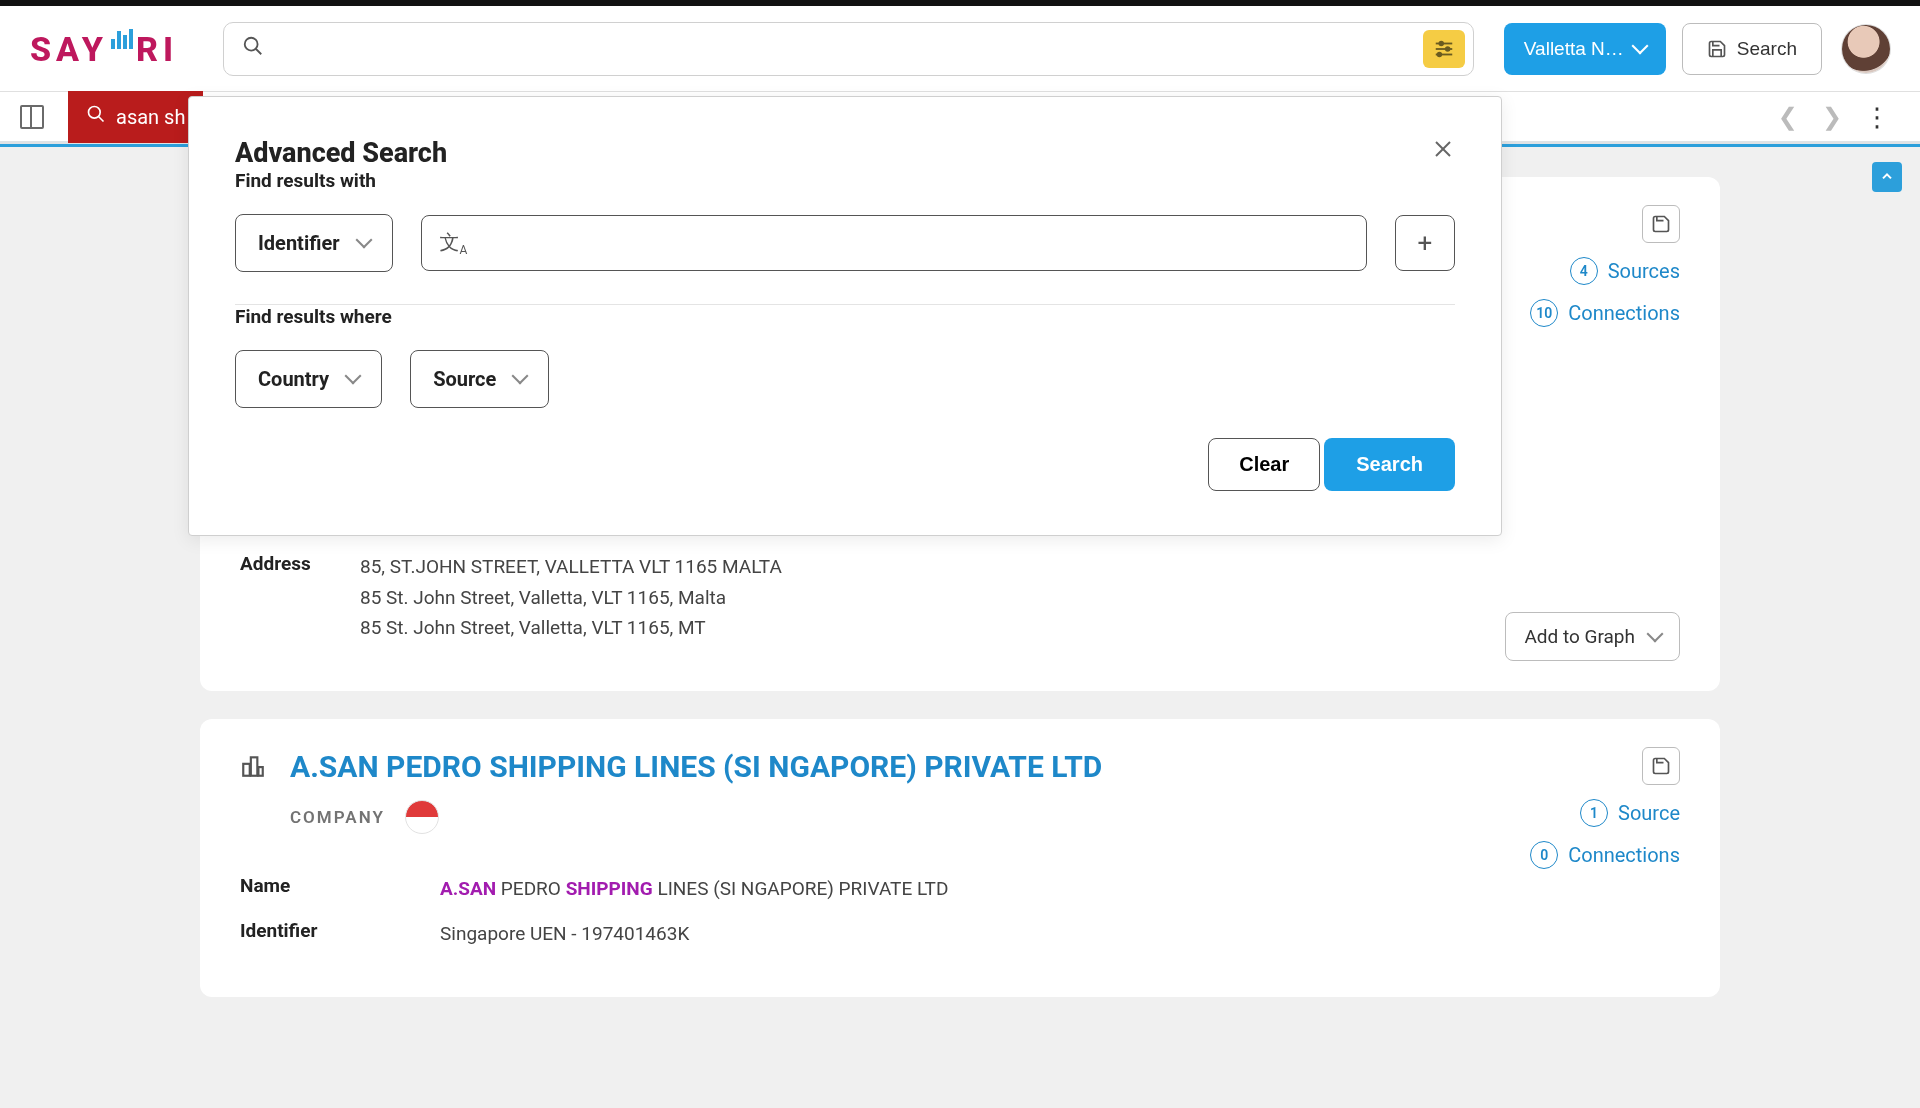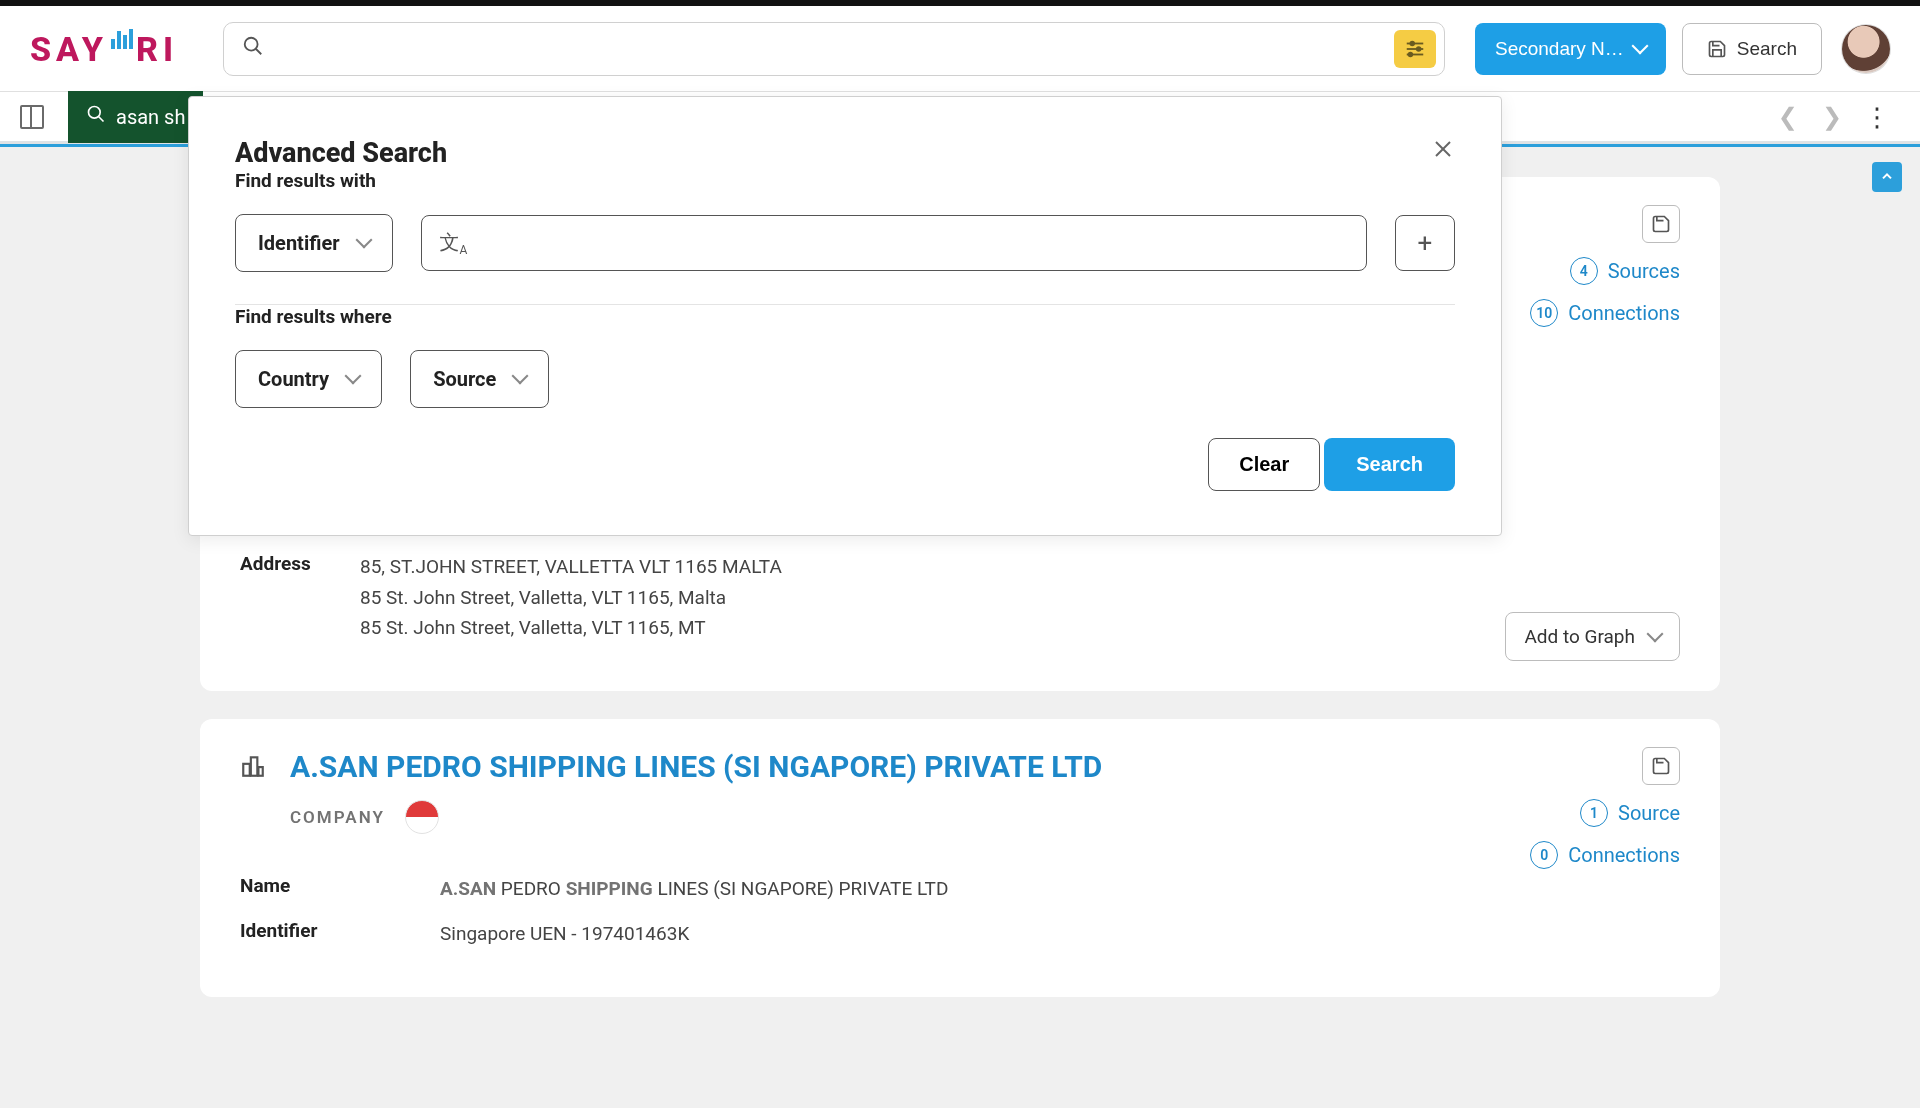--- a/index.html
+++ b/index.html
@@ -23,21 +23,21 @@
 .adv-toggle { width: 42px; height: 38px; background: #f5cc44; border-radius: 6px; display: flex; align-items: center; justify-content: center; }
 .adv-toggle svg { width: 22px; height: 22px; stroke: #6a5b20; }
 .project-btn { background: #1e9fe6; color: #fff; height: 52px; padding: 0 20px; border-radius: 8px; border: none; font-size: 19px; font-weight: 500; display: flex; align-items: center; gap: 10px; cursor: pointer; }
 .saved-btn { background: #fff; border: 1px solid #bcbcbc; color: #333; height: 52px; padding: 0 24px; border-radius: 8px; font-size: 19px; font-weight: 500; display: flex; align-items: center; gap: 10px; cursor: pointer; margin-left: 16px; }
 .avatar { width: 48px; height: 48px; border-radius: 50%; background: radial-gradient(circle at 45% 35%, #e8c9b8 0 38%, #5f4035 40% 70%, #d9c8c0 72%); margin-left: 20px; box-shadow: 0 0 0 1px #ddd; }
 
 
 .tabbar { background: #fff; height: 52px; display: flex; align-items: center; padding: 0 20px; border-bottom: 3px solid #dfe3e6; position: relative; }
 .tabbar .panel-icon { width: 24px; height: 24px; border: 2px solid #6a6a6a; border-radius: 2px; position: relative; margin-right: 24px; }
 .tabbar .panel-icon::after { content:""; position:absolute; left:40%; top:0; bottom:0; border-left:2px solid #6a6a6a; }
-.tab { background: #14532d; color: #fff; height: 52px; display: flex; align-items: center; padding: 0 18px; font-size: 20px; gap: 10px; }
+.tab { background: #b91c1c; color: #fff; height: 52px; display: flex; align-items: center; padding: 0 18px; font-size: 20px; gap: 10px; }
 .tab .sicon { font-size: 20px; }
 .tabbar .spacer { flex: 1; }
 .navarrow { color: #bbb; font-size: 24px; padding: 0 12px; }
 .dots { font-size: 26px; color: #333; padding: 0 10px; }
 
 
 .bluebar { height: 3px; background: #2c9fdb; width: 100%; }
 
 
 .upbtn { position: absolute; right: 18px; top: 162px; width: 30px; height: 30px; background: #2c9fdb; border-radius: 4px; display: flex; align-items: center; justify-content: center; color: #fff; font-size: 16px; }
@@ -65,21 +65,21 @@
 
 .side-actions { position: absolute; top: 28px; right: 40px; display:flex; flex-direction:column; align-items:flex-end; gap: 14px; }
 .save-card { width: 38px; height: 38px; border:1px solid #bcbcbc; border-radius:6px; display:flex; align-items:center; justify-content:center; }
 .link-line { display:flex; align-items:center; gap:10px; color:#1e88c9; font-size:20px; }
 .count-badge { border:1.5px solid #1e88c9; color:#1e88c9; border-radius:50%; min-width:28px; height:28px; display:flex; align-items:center; justify-content:center; font-size:14px; font-weight:600; padding: 0 4px; }
 
 .fields { margin-top: 28px; }
 .frow { display:flex; margin-bottom: 8px; }
 .flabel { width: 150px; font-weight: 700; font-size: 19px; color:#222; }
 .fval { font-size: 19px; color:#444; line-height: 1.6; }
-.fval .b { font-weight: 700; color:#737373; }
+.fval .b { font-weight: 700; color:#a21caf; }
 
 .add-graph { position:absolute; bottom: 30px; right: 40px; border:1px solid #bcbcbc; border-radius:8px; padding: 12px 18px; font-size:19px; display:flex; align-items:center; gap:14px; cursor:pointer; color:#333; background:#fff; }
 
 
 .modal { position: absolute; top: 96px; left: 188px; width: 1314px; background: #fff; border: 1px solid #cfcfcf; border-radius: 4px; box-shadow: 0 4px 18px rgba(0,0,0,0.08); padding: 40px 46px 44px 46px; z-index: 50; }
 .modal h2 { font-size: 27px; font-weight: 800; color: #222; }
 .modal .close { position:absolute; top: 38px; right: 46px; font-size: 28px; color: #666; cursor:pointer; }
 .modal .section-label { font-size: 19px; font-weight: 700; margin-bottom: 22px; color:#222; }
 .filter-row { display:flex; gap: 28px; align-items:center; }
 .dropdown { border:1.5px solid #555; border-radius:8px; padding: 16px 22px; font-size:20px; font-weight:700; display:flex; align-items:center; gap:18px; cursor:pointer; color:#222; }
@@ -125,21 +125,21 @@
           <line x1="3" y1="6" x2="21" y2="6"></line>
           <circle cx="9" cy="6" r="2" fill="#6a5b20"></circle>
           <line x1="3" y1="12" x2="21" y2="12"></line>
           <circle cx="16" cy="12" r="2" fill="#6a5b20"></circle>
           <line x1="3" y1="18" x2="21" y2="18"></line>
           <circle cx="7" cy="18" r="2" fill="#6a5b20"></circle>
         </svg>
     </div>
   </div>
   <button class="project-btn">
-    <span>Secondary N…</span>
+    <span>Valletta N…</span>
     <span class="chev-down"></span>
   </button>
   <button class="saved-btn">
     <svg viewBox="0 0 24 24" width="20" height="20" fill="none" stroke="#555" stroke-width="2">
         <path d="M19 21H5a2 2 0 0 1-2-2V5a2 2 0 0 1 2-2h11l5 5v11a2 2 0 0 1-2 2z"></path>
         <polyline points="17 21 17 13 7 13 7 21"></polyline>
         <polyline points="7 3 7 8 15 8"></polyline>
       </svg>
     <span>Search</span>
   </button>

